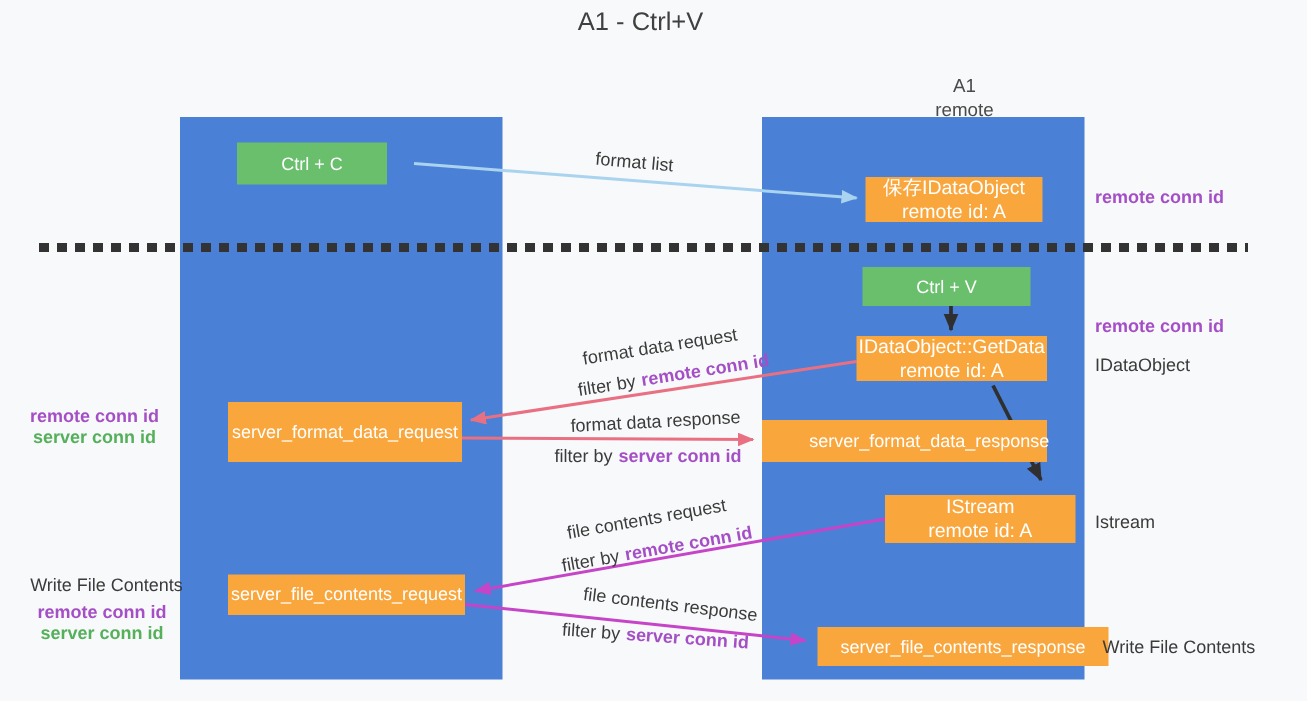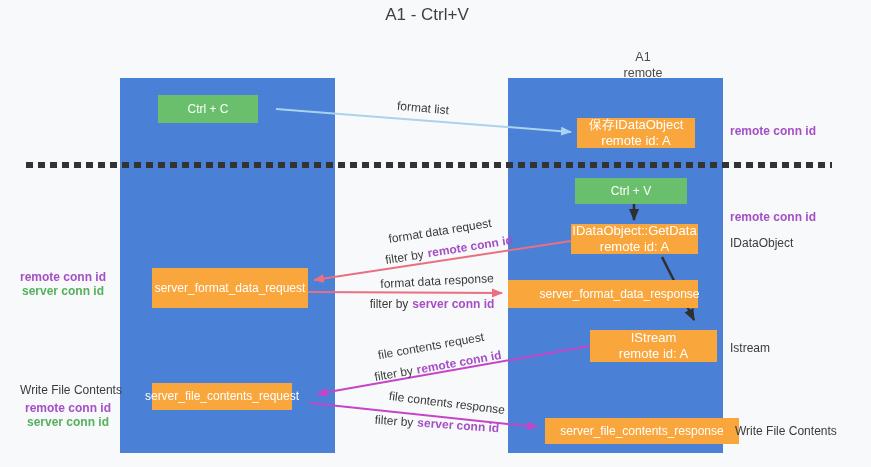--- a/index.html
+++ b/index.html
@@ -101,21 +101,21 @@
 
   <div class="node orange" style="left:508px;top:280px;width:157px;height:28px;padding-left:33px;">
     <div>server_format_data_response</div>
   </div>
 
   <div class="node orange" style="left:590px;top:330px;width:127px;height:32px;">
     <div class="l2">IStream</div>
     <div class="l2">remote id: A</div>
   </div>
 
-  <div class="node orange" style="left:152px;top:383px;width:140px;height:27px;">
+  <div class="node orange" style="left:152px;top:383px;width:158px;height:27px;">
     <div>server_file_contents_request</div>
   </div>
 
   <div class="node orange" style="left:545px;top:418px;width:194px;height:26px;">
     <div>server_file_contents_response</div>
   </div>
 
   <div class="lbl r5" style="left:423px;top:108px;">format list</div>
 
   <div class="lbl r-9" style="left:440px;top:231px;">format data request</div>

